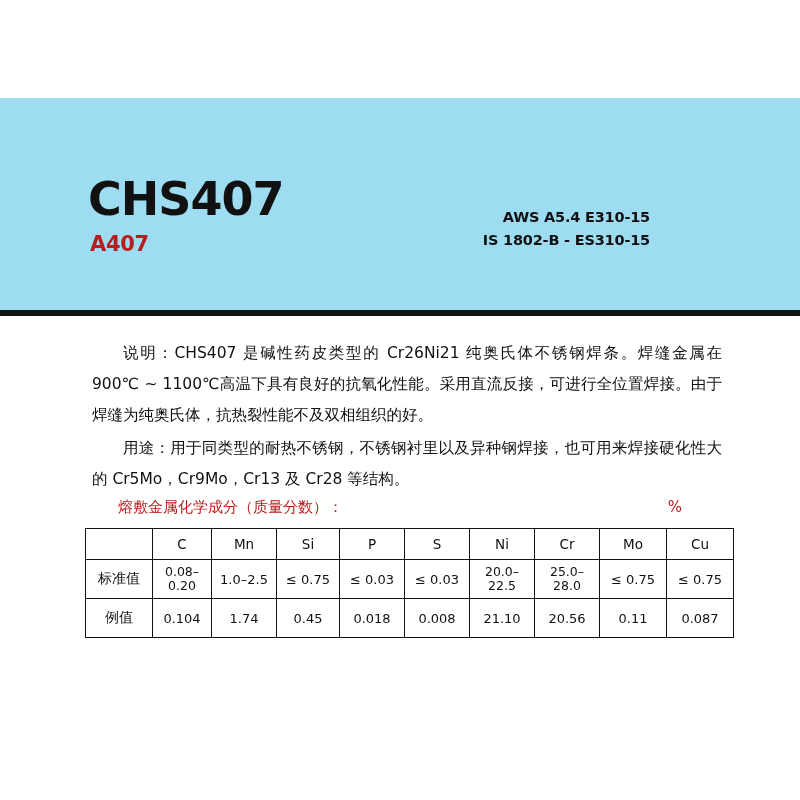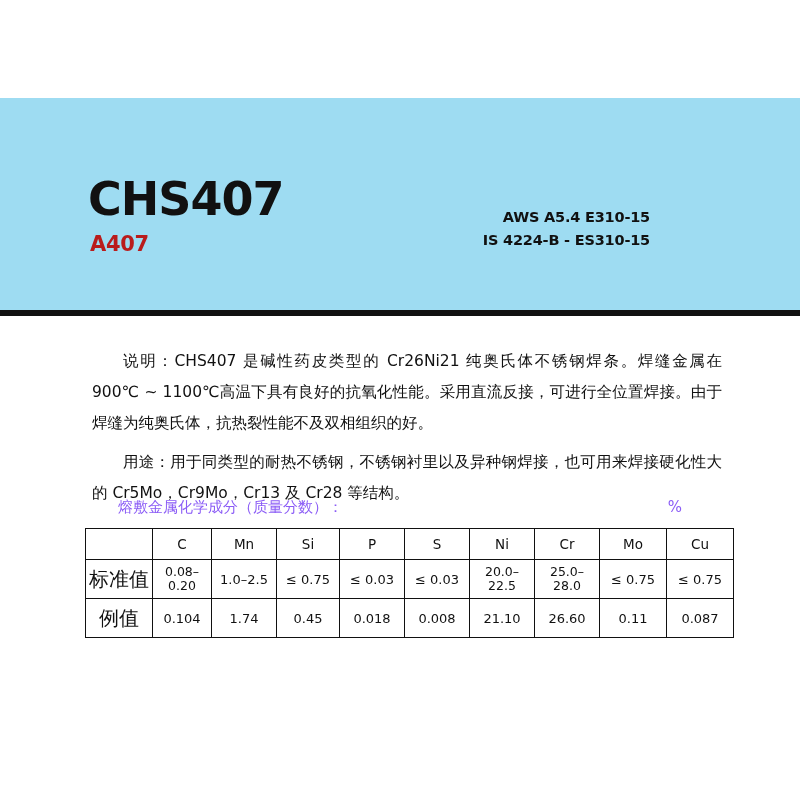--- a/index.html
+++ b/index.html
@@ -85,32 +85,32 @@
     left: 92px;
     top: 338px;
     width: 630px;
     font-family: "DejaVu Sans", "Liberation Sans", sans-serif;
     font-size: 15.5px;
     line-height: 2.0;
     color: #111111;
     text-align: justify;
   }
   .para {
-    margin: 8px 0 2px 0;
+    margin: 0 0 2px 0;
     text-indent: 2em;
   }
   
   .table-caption {
     position: absolute;
     left: 118px;
     top: 498px;
     width: 564px;
     font-family: "DejaVu Sans", "Liberation Sans", sans-serif;
     font-size: 15px;
-    color: #8b5cf6;
+    color: #b91c1c;
     display: flex;
     justify-content: space-between;
   }
   
   .comp-table {
     position: absolute;
     left: 85px;
     top: 528px;
     border-collapse: collapse;
     font-family: "DejaVu Sans", "Liberation Sans", sans-serif;
@@ -126,21 +126,21 @@
   }
   .comp-table thead td {
     height: 24px;
     font-size: 13.5px;
   }
   .comp-table tbody td {
     height: 32px;
   }
   .rowlabel {
     width: 62px;
-    font-size: 20px;
+    font-size: 14px;
   }
   .col-c { width: 54px; }
   .col-mn { width: 60px; }
   .col-si { width: 58px; }
   .col-p { width: 60px; }
   .col-s { width: 60px; }
   .col-ni { width: 60px; }
   .col-cr { width: 60px; }
   .col-mo { width: 62px; }
   .col-cu { width: 62px; }
@@ -156,21 +156,21 @@
 <div class="page">
 
   <div class="banner">
     <div class="banner-inner">
       <div class="title-block">
         <div class="main-title">CHS407</div>
         <div class="sub-title">A407</div>
       </div>
       <div class="std-block">
         <div class="std-line">AWS A5.4 E310-15</div>
-        <div class="std-line">IS 4224-B - ES310-15</div>
+        <div class="std-line">IS 1802-B - ES310-15</div>
       </div>
     </div>
   </div>
   <div class="banner-rule"></div>
 
   <div class="body-text">
     <p class="para">说明：CHS407 是碱性药皮类型的 Cr26Ni21 纯奥氏体不锈钢焊条。焊缝金属在 900℃ ~ 1100℃高温下具有良好的抗氧化性能。采用直流反接，可进行全位置焊接。由于焊缝为纯奥氏体，抗热裂性能不及双相组织的好。</p>
     <p class="para">用途：用于同类型的耐热不锈钢，不锈钢衬里以及异种钢焊接，也可用来焊接硬化性大的 Cr5Mo，Cr9Mo，Cr13 及 Cr28 等结构。</p>
   </div>
 
@@ -208,20 +208,20 @@
         <td>≤ 0.75</td>
       </tr>
       <tr>
         <td class="rowlabel">例值</td>
         <td>0.104</td>
         <td>1.74</td>
         <td>0.45</td>
         <td>0.018</td>
         <td>0.008</td>
         <td>21.10</td>
-        <td>26.60</td>
+        <td>20.56</td>
         <td>0.11</td>
         <td>0.087</td>
       </tr>
     </tbody>
   </table>
 
 </div>
 
 </body></html>

